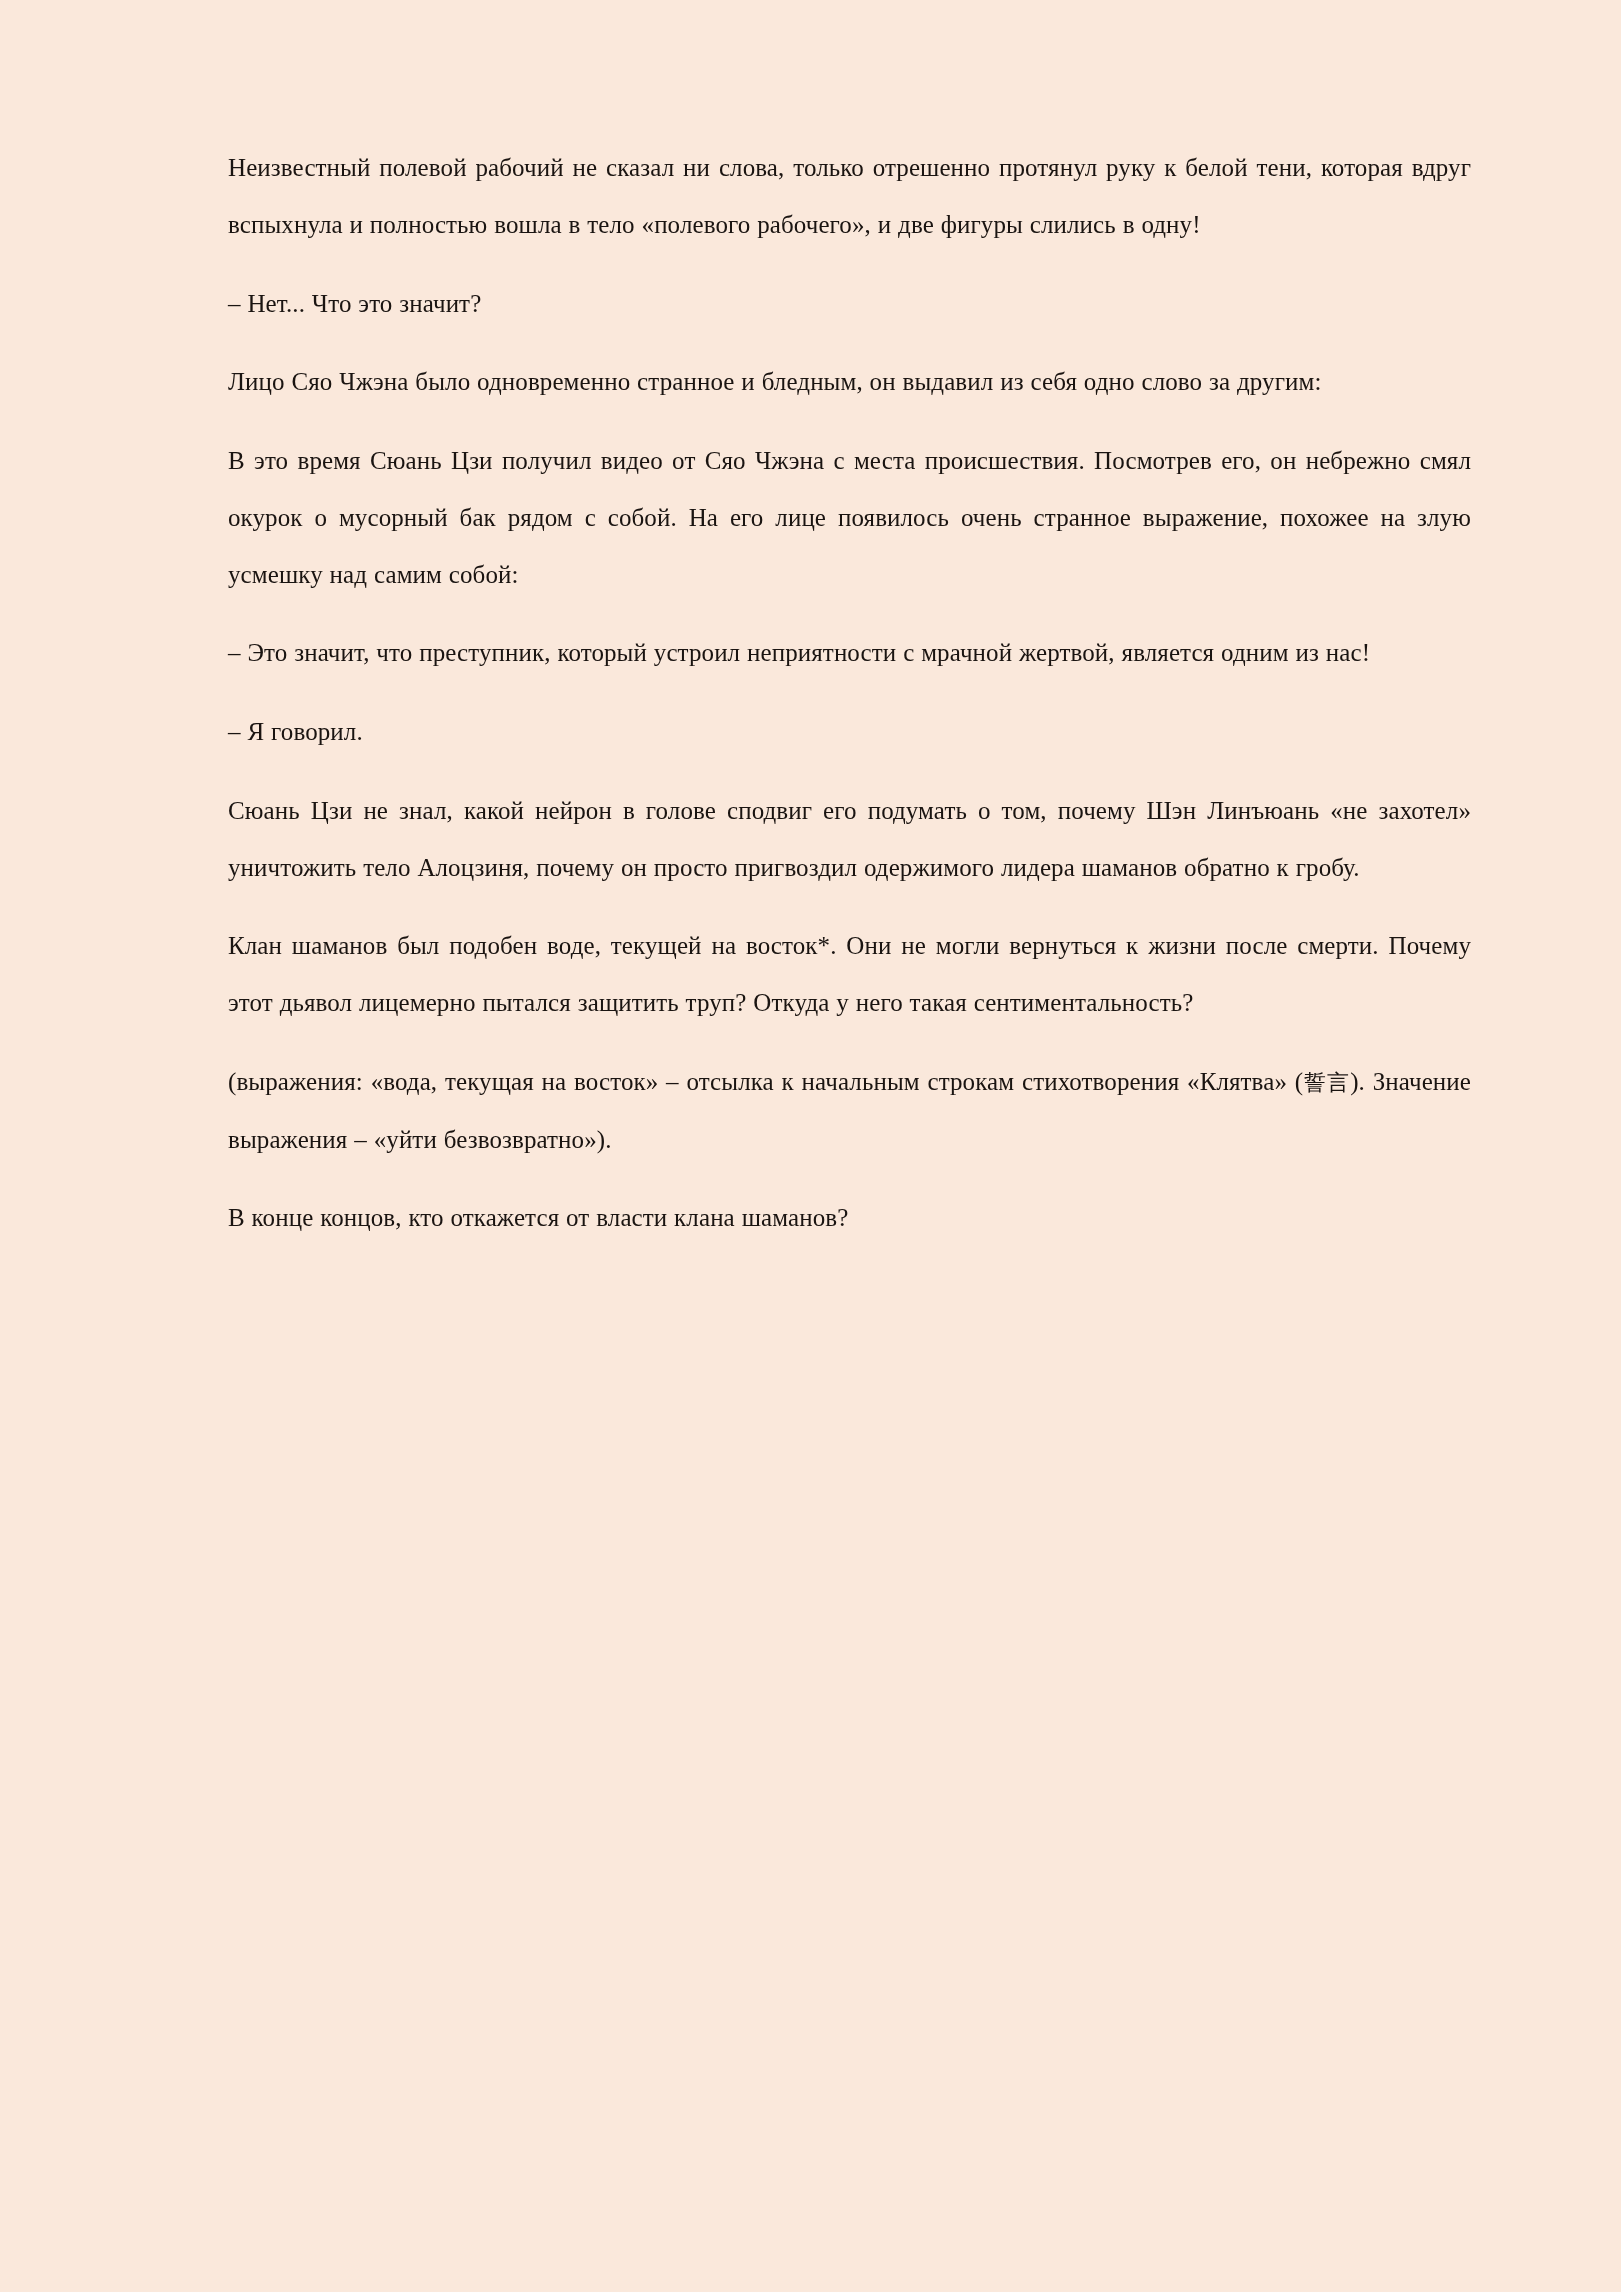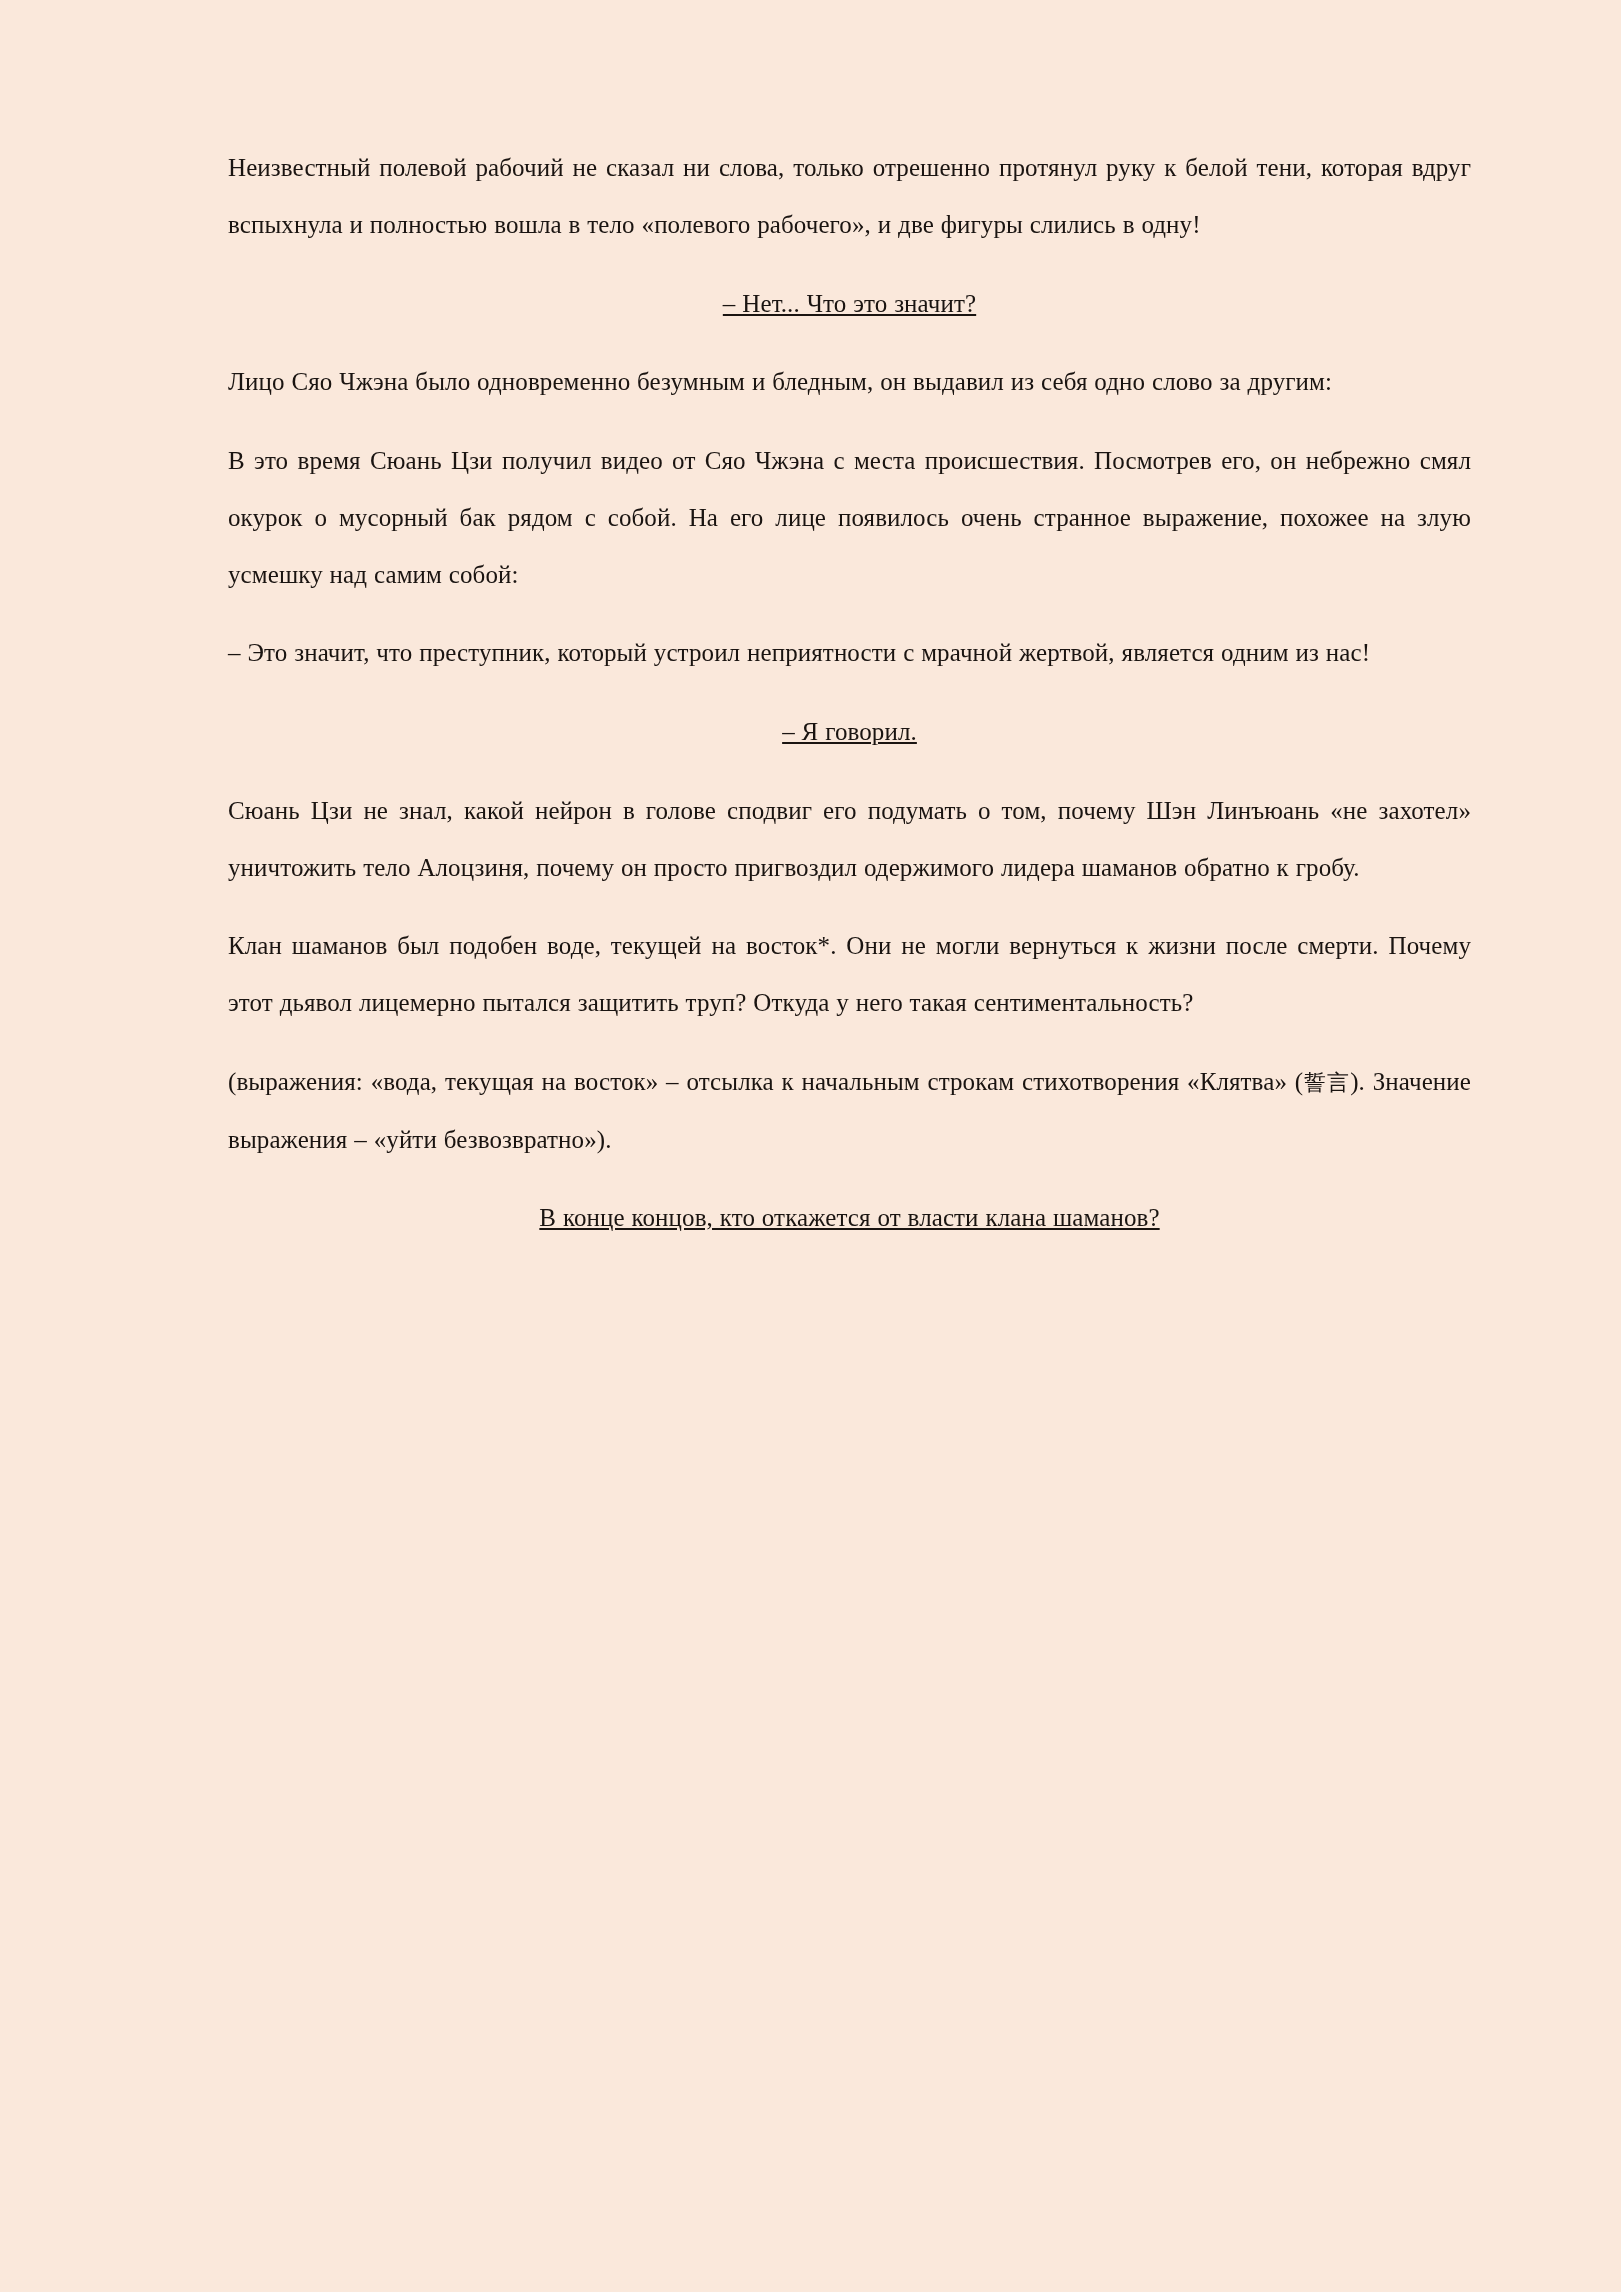--- a/index.html
+++ b/index.html
@@ -34,37 +34,36 @@
     text-justify: inter-word;
     letter-spacing: 0.1px;
     word-spacing: 0.5px;
     hyphens: none;
   }
   p.para:last-child {
     margin-bottom: 0;
   }
   
   p.para.single {
-    text-align: center;
-    text-decoration: underline;
+    text-align: left;
   }
   .cjk {
     font-family: "DejaVu Sans", "Liberation Sans", sans-serif;
     font-size: 22px;
   }
 </style>
 </head>
 <body style="background: rgb(250, 232, 219); color: rgb(26, 20, 17);">
 
 <div class="page" style="background: rgb(250, 232, 219);">
   <div class="doc-body" id="doc-body">
 
   <p class="para">Неизвестный полевой рабочий не сказал ни слова, только отрешенно протянул руку к белой тени, которая вдруг вспыхнула и полностью вошла в тело «полевого рабочего», и две фигуры слились в одну!</p>
       <p class="para single">– Нет... Что это значит?</p>
-      <p class="para">Лицо Сяо Чжэна было одновременно безумным и бледным, он выдавил из себя одно слово за другим:</p>
+      <p class="para">Лицо Сяо Чжэна было одновременно странное и бледным, он выдавил из себя одно слово за другим:</p>
       <p class="para">В это время Сюань Цзи получил видео от Сяо Чжэна с места происшествия. Посмотрев его, он небрежно смял окурок о мусорный бак рядом с собой. На его лице появилось очень странное выражение, похожее на злую усмешку над самим собой:</p>
       <p class="para">– Это значит, что преступник, который устроил неприятности с мрачной жертвой, является одним из нас!</p>
       <p class="para single">– Я говорил.</p>
       <p class="para">Сюань Цзи не знал, какой нейрон в голове сподвиг его подумать о том, почему Шэн Линъюань «не захотел» уничтожить тело Алоцзиня, почему он просто пригвоздил одержимого лидера шаманов обратно к гробу.</p>
       <p class="para">Клан шаманов был подобен воде, текущей на восток*. Они не могли вернуться к жизни после смерти. Почему этот дьявол лицемерно пытался защитить труп? Откуда у него такая сентиментальность?</p>
       <p class="para"><span>(выражения: «вода, текущая на восток» – отсылка к начальным строкам стихотворения «Клятва» (</span><span class="cjk">誓言</span><span>). Значение выражения – «уйти безвозвратно»).</span></p>
       <p class="para single">В конце концов, кто откажется от власти клана шаманов?</p>
     </div>
 </div>
 

